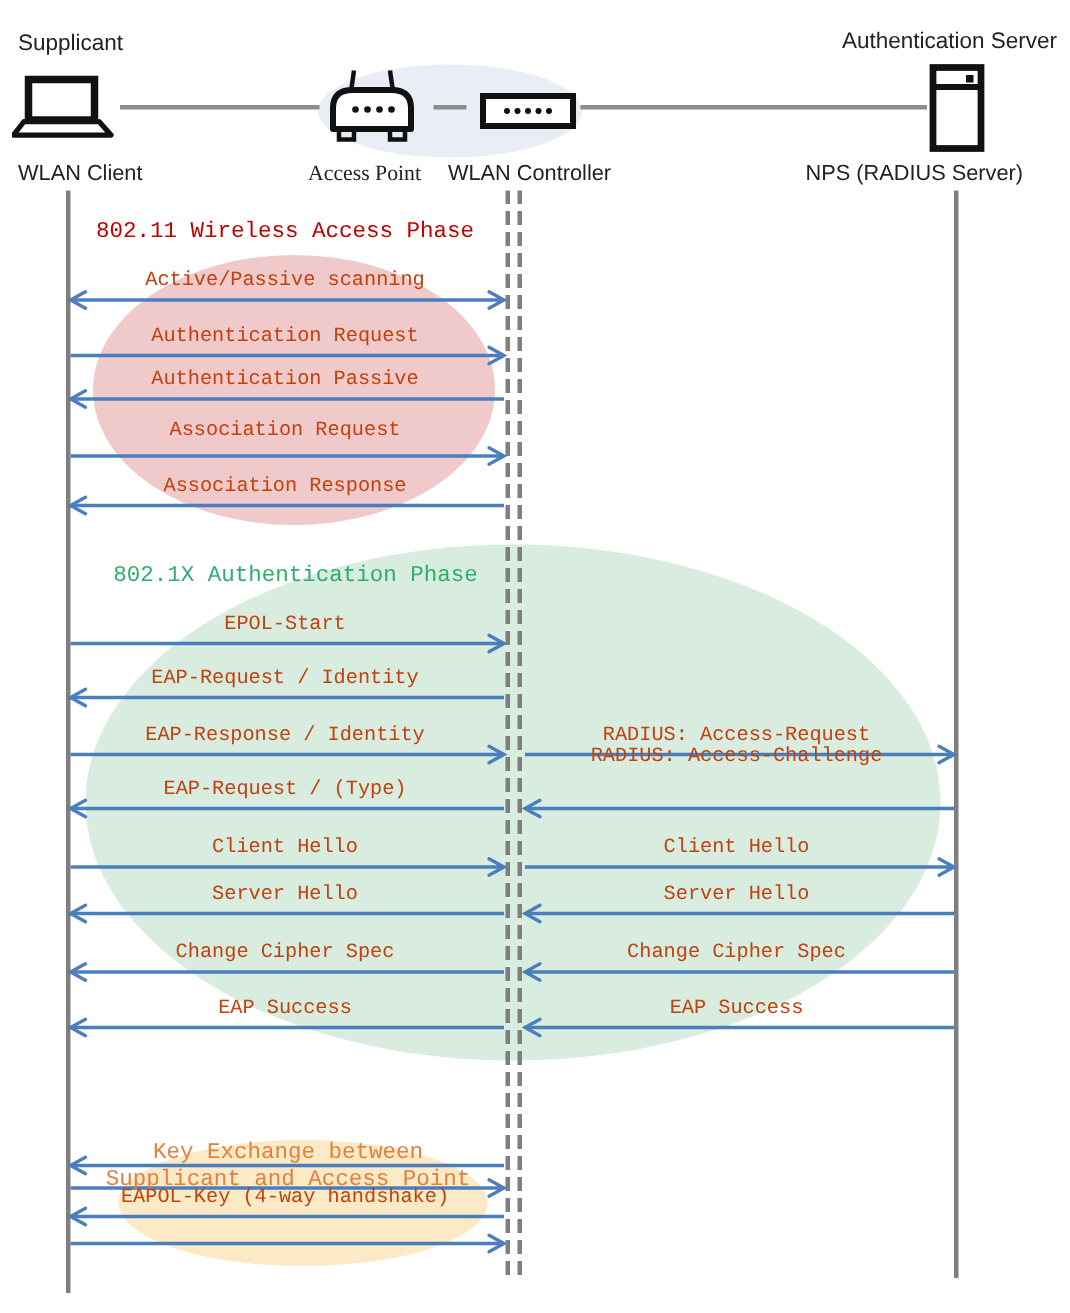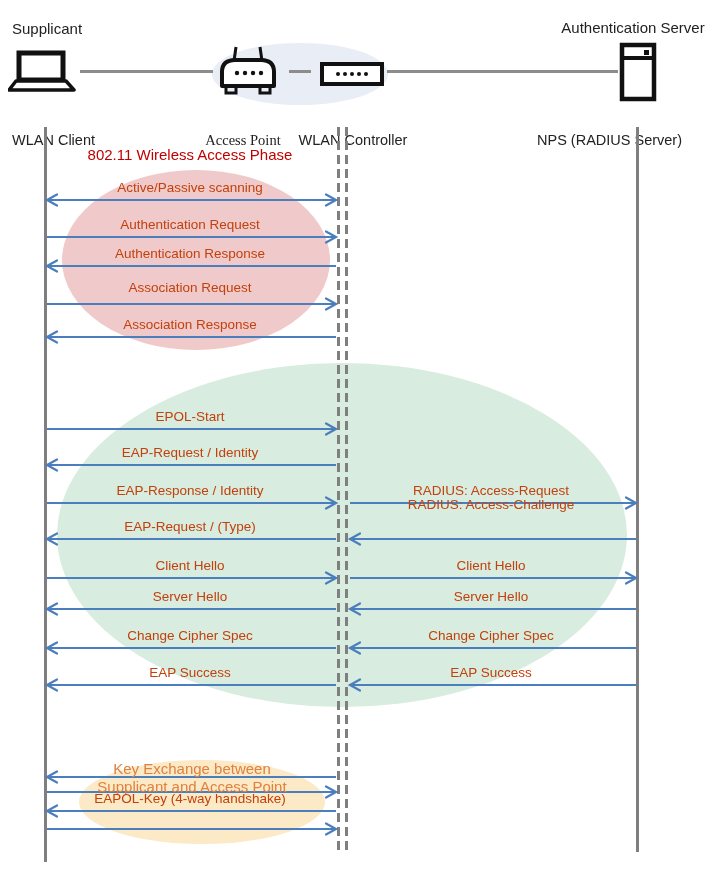--- a/index.html
+++ b/index.html
@@ -3,33 +3,33 @@
 <meta charset="utf-8">
 <style>
   html,body{margin:0;padding:0;background:#fff;}
   #stage{
     position:relative;width:713px;height:875px;overflow:hidden;background:#fff;
     font-family:"Liberation Sans",sans-serif;color:#1f1f1f;
   }
   .abs{position:absolute;}
   
   .role-label{position:absolute;font-size:15px;color:#222;}
-  .device-label{position:absolute;font-size:14.5px;color:#222;text-align:center;margin-top:24px;}
+  .device-label{position:absolute;font-size:14.5px;color:#222;text-align:center;}
   .header-ellipse{position:absolute;left:212px;top:43px;width:176px;height:62px;border-radius:50%;}
   .connector{position:absolute;height:3px;top:70px;}
   
   .lifeline{position:absolute;width:3px;top:127px;}
   .lifeline.solid-left{left:44px;height:735px;}
   .lifeline.dashed-a{left:337px;height:725px;}
   .lifeline.dashed-b{left:345px;height:725px;}
   .lifeline.solid-right{left:636px;height:725px;}
   
   #ellipse-layer .phase-ellipse{position:absolute;border-radius:50%;}
   #arrow-layer{position:absolute;left:0;top:0;}
-  #label-layer{position:absolute;left:0;top:0;width:648px;height:875px;pointer-events:none;}
+  #label-layer{position:absolute;left:0;top:0;width:648px;height:875px;pointer-events:none;font-family:Liberation Mono, monospace;}
   .phase-title{position:absolute;width:320px;text-align:center;font-size:15px;
     white-space:pre-line;line-height:18px;}
   .msg-label{position:absolute;width:320px;text-align:center;font-size:13.5px;color:#c2410c;}
 </style>
 </head>
 <body>
 
 <div id="stage">
 
   <div id="ellipse-layer">
@@ -182,23 +182,24 @@
       <g>
         <line x1="47" y1="829" x2="336" y2="829" stroke="#4a7ebc" stroke-width="2.2"></line>
         <path d="M 326 823.5 L 336 829 L 326 834.5" fill="none" stroke="#4a7ebc" stroke-width="2.2" stroke-linecap="round"></path>
       </g>
     </svg>
 
   <div id="label-layer">
       <div class="phase-title" style="left: 30px; top: 146px; color: rgb(192, 0, 0);">802.11 Wireless Access Phase</div>
       <div class="msg-label" style="left: 30px; top: 180px;">Active/Passive scanning</div>
       <div class="msg-label" style="left: 30px; top: 217px;">Authentication Request</div>
-      <div class="msg-label" style="left: 30px; top: 246px;">Authentication Response</div>
+      <div class="msg-label" style="left: 30px; top: 246px;">Authentication Passive</div>
       <div class="msg-label" style="left: 30px; top: 280px;">Association Request</div>
       <div class="msg-label" style="left: 30px; top: 317px;">Association Response</div>
+      <div class="phase-title" style="left: 37px; top: 375px; color: rgb(47, 174, 107);">802.1X Authentication Phase</div>
       <div class="msg-label" style="left: 30px; top: 409px;">EPOL-Start</div>
       <div class="msg-label" style="left: 30px; top: 445px;">EAP-Request / Identity</div>
       <div class="msg-label" style="left: 30px; top: 483px;">EAP-Response / Identity</div>
       <div class="msg-label" style="left: 30px; top: 519px;">EAP-Request / (Type)</div>
       <div class="msg-label" style="left: 331px; top: 483px;">RADIUS: Access-Request</div>
       <div class="msg-label" style="left: 331px; top: 497px;">RADIUS: Access-Challenge</div>
       <div class="msg-label" style="left: 30px; top: 558px;">Client Hello</div>
       <div class="msg-label" style="left: 331px; top: 558px;">Client Hello</div>
       <div class="msg-label" style="left: 30px; top: 589px;">Server Hello</div>
       <div class="msg-label" style="left: 331px; top: 589px;">Server Hello</div>

